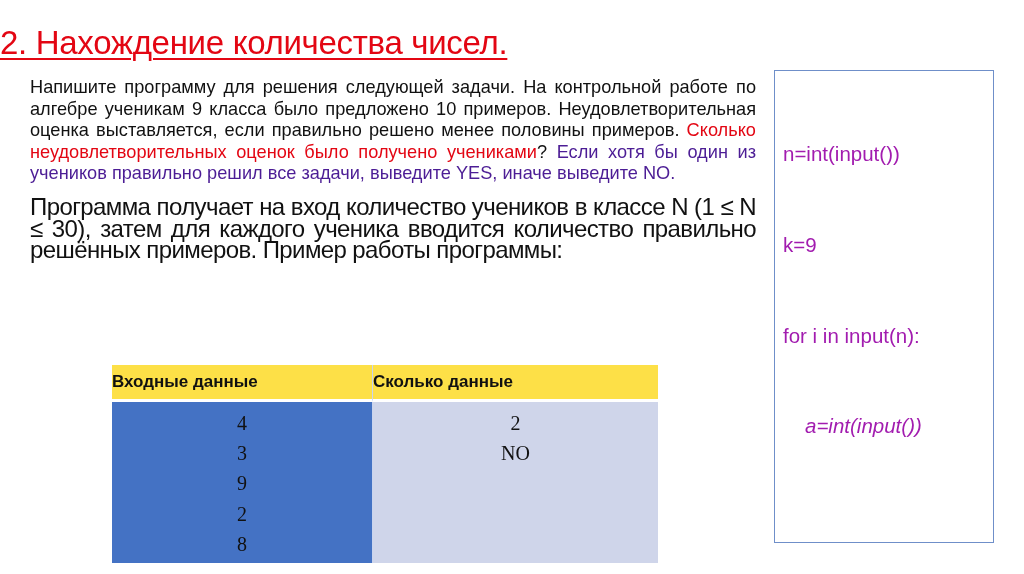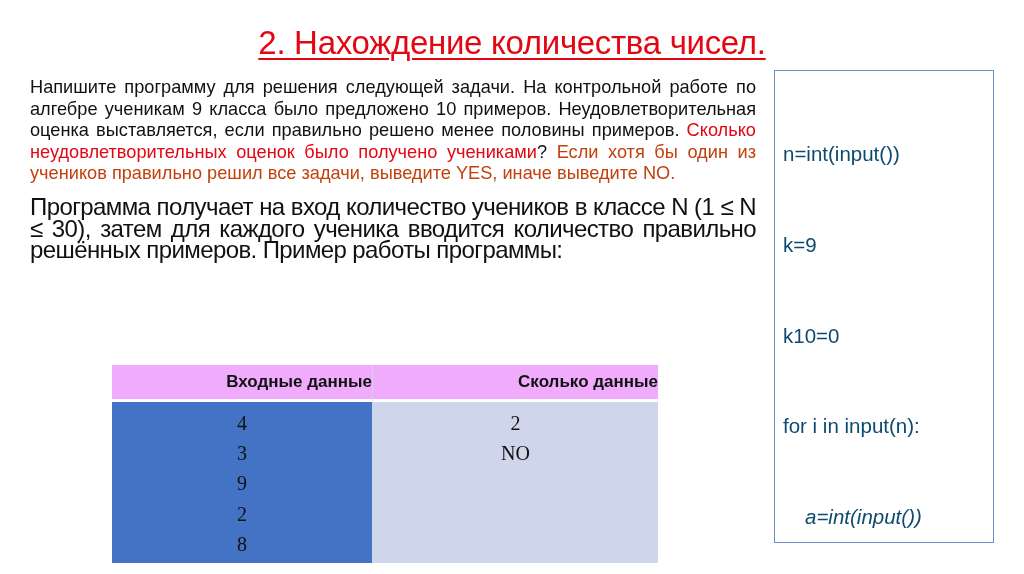--- a/index.html
+++ b/index.html
@@ -13,21 +13,21 @@
       position: relative;
       overflow: hidden;
       font-family: "Liberation Sans", "DejaVu Sans", sans-serif;
       color: #111111;
     }
     .title {
       position: absolute;
       left: 0;
       width: 1024px;
       top: 24px;
-      text-align: center;
+      text-align: left;
       font-size: 33px;
       color: #e30613;
       text-decoration: underline;
       text-decoration-thickness: 2px;
       text-underline-offset: 4px;
       letter-spacing: -0.3px;
       white-space: nowrap;
     }
     .task {
       position: absolute;
@@ -43,58 +43,58 @@
       margin: 0;
     }
     .task p + p {
       margin-top: 11px;
     }
     .task .narrow {
       font-size: 24px;
       letter-spacing: -0.6px;
     }
     .red { color: #e30613; }
-    .green { color: #c2410c; }
+    .green { color: #4c1d95; }
 
     .code-box {
       position: absolute;
       left: 774px;
       top: 70px;
       width: 220px;
       height: 473px;
       border: 1.5px solid #6f8fc9;
       box-sizing: border-box;
       padding: 8px 0 0 8px;
       font-size: 20.5px;
       line-height: 30.2px;
-      color: #0c4a6e;
+      color: #a21caf;
       white-space: pre;
     }
     .code-line {
       display: block;
       height: 30.2px;
     }
     .indent-1 { padding-left: 22px; font-style: italic; }
 
     .io-table {
       position: absolute;
       left: 112px;
       top: 365px;
       width: 546px;
       border-collapse: separate;
       border-spacing: 0;
     }
     .io-table th {
-      background: #f0abfc;
+      background: #fde047;
       color: #111111;
       font-weight: bold;
       font-size: 17px;
       height: 34px;
       padding: 0;
-      text-align: right;
+      text-align: left;
       border-bottom: 3px solid #ffffff;
     }
     .io-table th.col-in {
       width: 260px;
       border-right: 1.5px solid #c9d4ee;
     }
     .io-table td {
       vertical-align: top;
       text-align: center;
       font-family: "Liberation Serif", "DejaVu Serif", serif;
@@ -145,21 +145,20 @@
         <span class="cell-line">2</span>
         <span class="cell-line">NO</span>
       </td>
     </tr>
   </tbody>
 </table>
 
 <div class="code-box">
   <span class="code-line">n=int(input())</span>
   <span class="code-line">k=9</span>
-  <span class="code-line">k10=0</span>
   <span class="code-line">for i in input(n):</span>
   <span class="code-line indent-1">a=int(input())</span>
   
   
   
   
   
   
   
   

